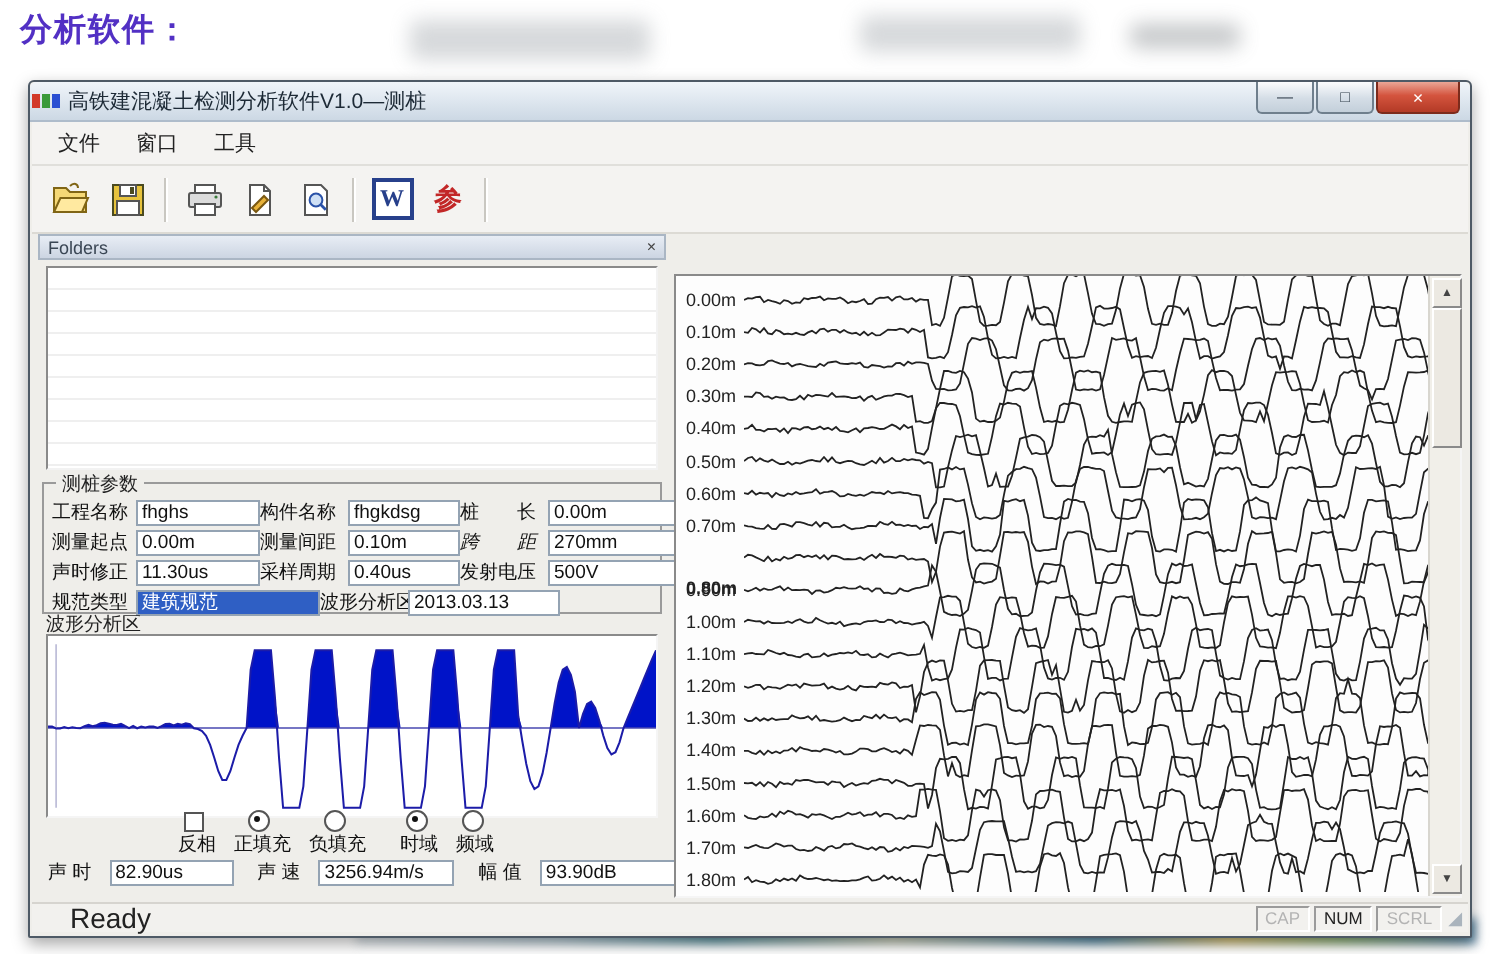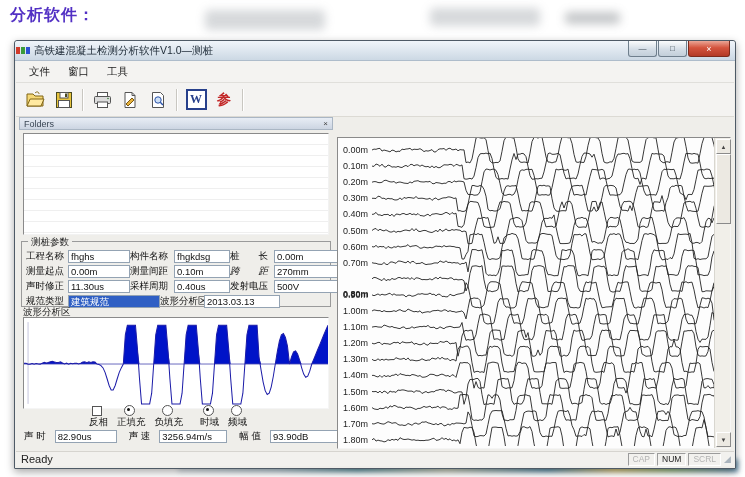--- a/index.html
+++ b/index.html
@@ -84,21 +84,21 @@
   #rowsWave{position:absolute;left:34px;top:0;width:344px;height:308px;}
   .vscroll{position:absolute;right:0;top:0;width:15px;bottom:0;background:#f1efe9;border-left:1px solid #d8d6cf;}
   .varrow{position:absolute;left:1px;width:13px;height:13px;background:#ece9e2;border:1px solid;
           border-color:#fff #8a8a8a #8a8a8a #fff;font-size:6px;color:#444;display:flex;align-items:center;justify-content:center;}
   .varrow.top{top:1px;} .varrow.bottom{bottom:1px;}
   .vthumb{position:absolute;left:1px;top:16px;width:13px;height:68px;background:#ece9e2;border:1px solid;
           border-color:#fff #8a8a8a #8a8a8a #fff;}
   
   .statusbar{position:absolute;left:1px;right:1px;top:410px;height:15px;background:#f2f1ee;
              border-top:1px solid #d6d4cf;display:flex;align-items:center;padding:0 3px;box-sizing:border-box;}
-  .status-text{font-size:11px;color:#222;margin-left:2px;}
+  .status-text{font-size:14px;color:#222;margin-left:16px;}
   .locks{margin-left:auto;display:flex;align-items:flex-end;}
   .lock{border:1px solid;border-color:#9b9b9b #fff #fff #9b9b9b;padding:0 4px;height:11px;line-height:11px;
         font-size:8.5px;margin-left:2px;color:#b3b3b3;}
   .lock.on{color:#222;}
   .grip{font-size:9px;color:#aab4bd;margin-left:3px;}
 </style>
 </head>
 <body>
 
 <div id="stage">

